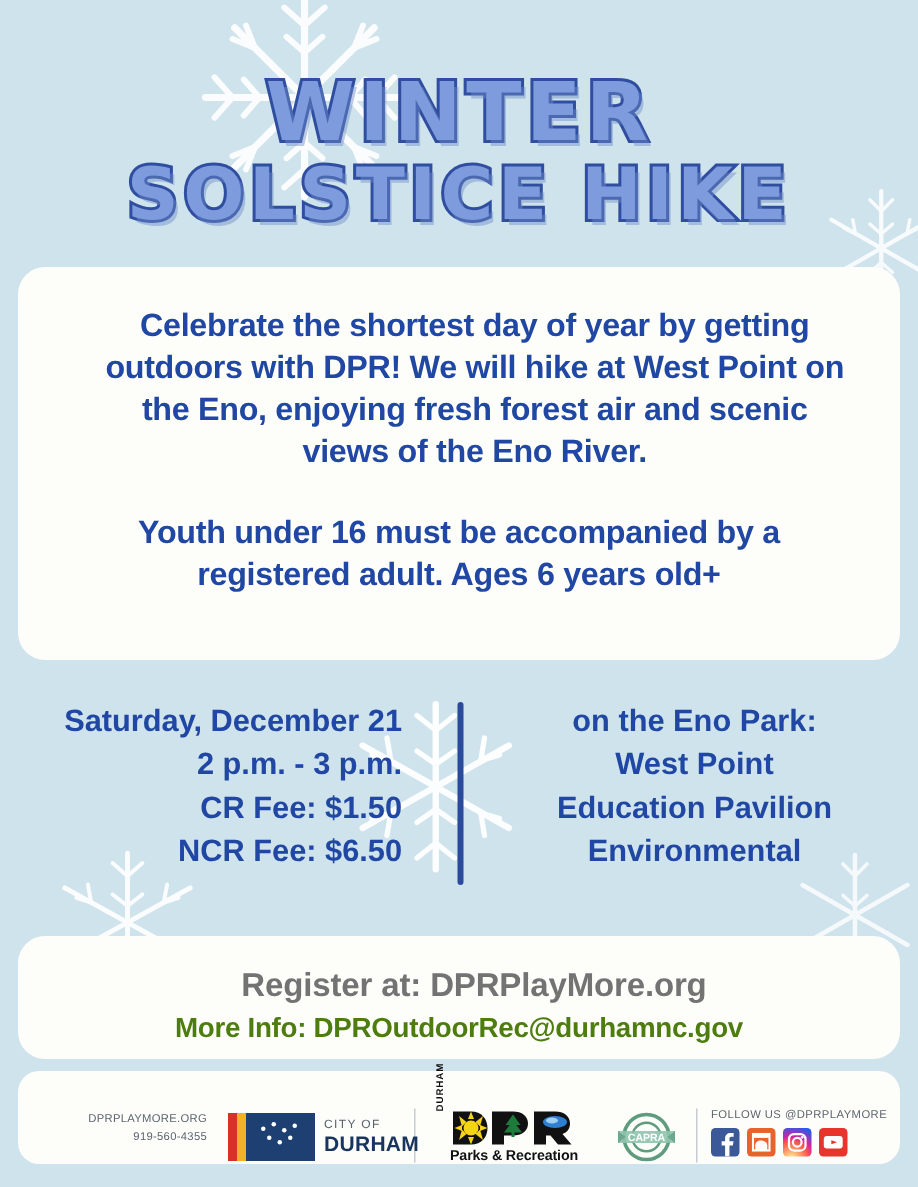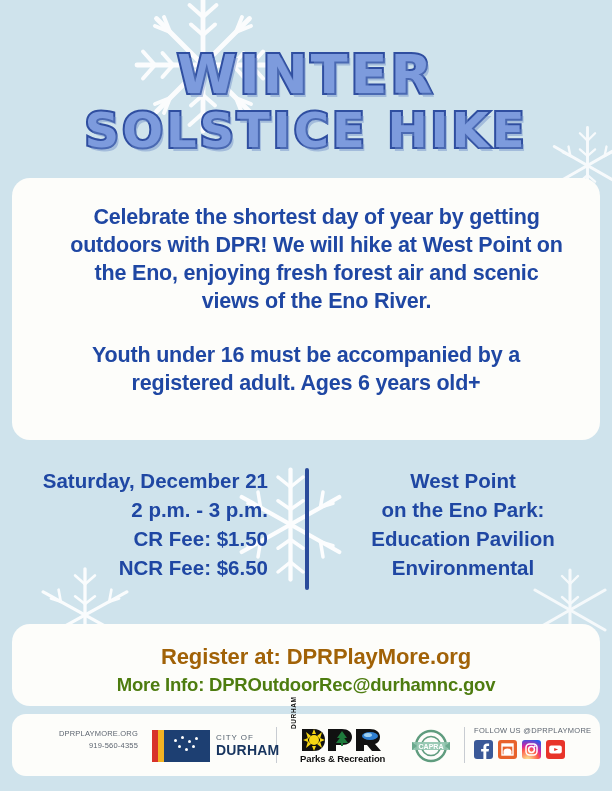--- a/index.html
+++ b/index.html
@@ -137,41 +137,41 @@
   }
   #detail-col-right {
     left: 318px;
     width: 290px;
     text-align: center;
     box-sizing: border-box;
   }
 
   
   #register-line-1 {
-    color: #a16207;
+    color: #737373;
     font-weight: bold;
     font-size: 22px;
     text-align: center;
     padding-top: 20px;
     letter-spacing: -0.1px;
     padding-left: 20px;
   }
   #register-line-2 {
     color: #4d7c0f;
     font-weight: bold;
     font-size: 18.5px;
     text-align: center;
     padding-top: 4px;
     letter-spacing: -0.2px;
   }
 
   
   #footer-inner {
     position: absolute;
-    left: 0; top: 0;
+    left: 0; top: 12px;
     width: 588px;
     height: 62px;
   }
   #footer-contact {
     position: absolute;
     left: 8px;
     top: 14px;
     width: 118px;
     text-align: right;
     color: #5d6570;
@@ -469,22 +469,22 @@
 
   <div id="details-row">
     <div id="detail-col-left" class="detail-col">
       <div>Saturday, December 21</div>
       <div>2 p.m. - 3 p.m.</div>
       <div>CR Fee: $1.50</div>
       <div>NCR Fee: $6.50</div>
     </div>
     <div id="details-divider"></div>
     <div id="detail-col-right" class="detail-col">
+      <div>on the Eno Park:</div>
       <div>West Point</div>
-      <div>on the Eno Park:</div>
       <div>Education Pavilion</div>
       <div>Environmental</div>
     </div>
   </div>
 
   <div id="register-card" class="card">
     <div id="register-line-1">Register at: DPRPlayMore.org</div>
     <div id="register-line-2">More Info:  DPROutdoorRec@durhamnc.gov</div>
   </div>
 

